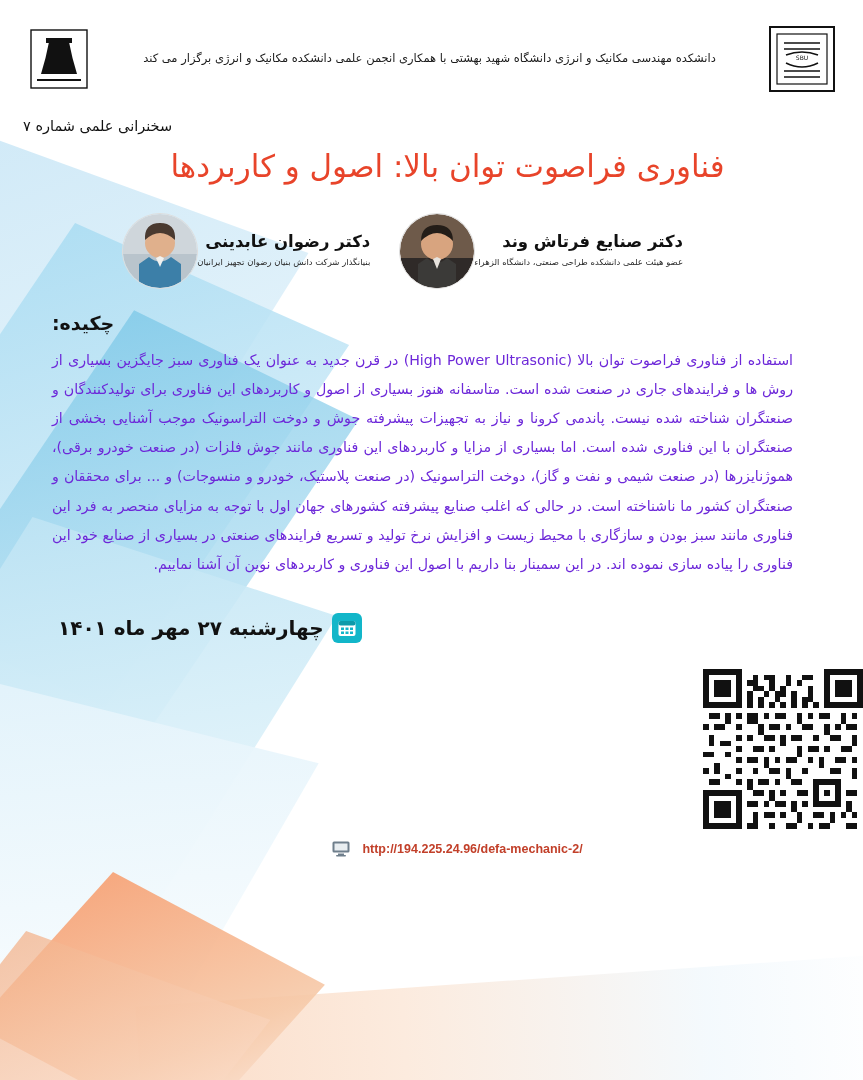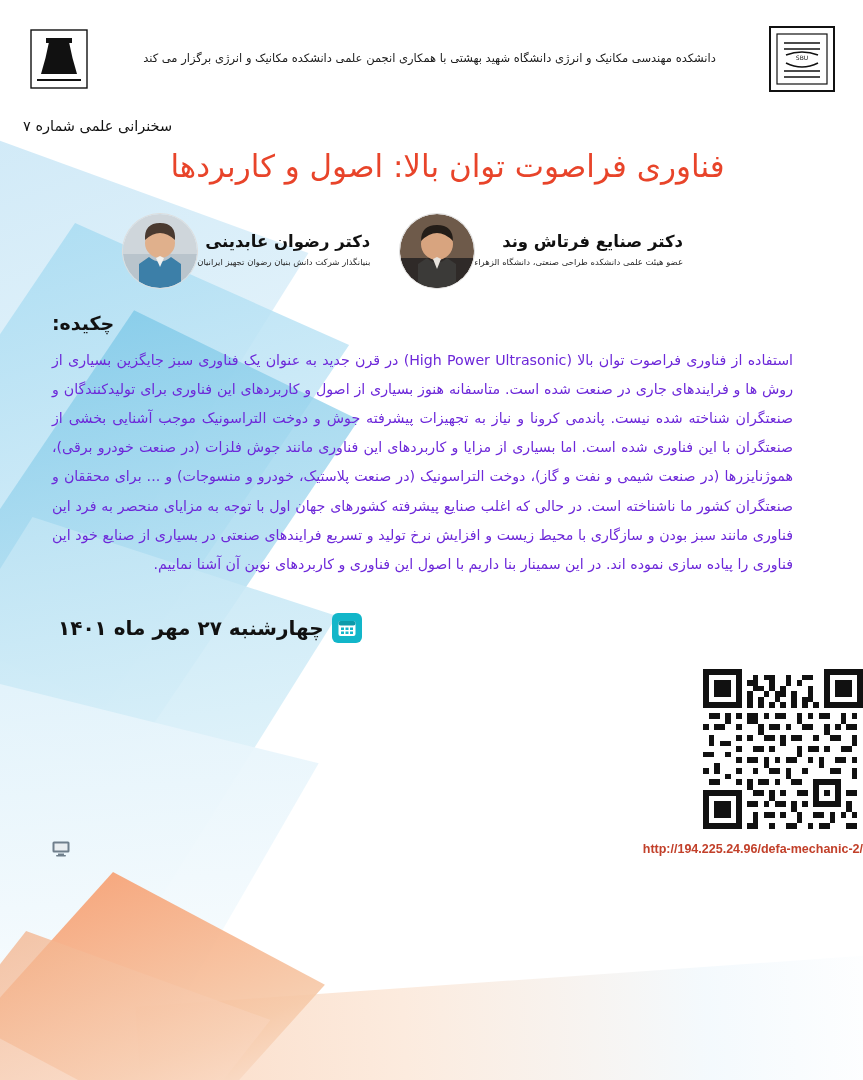--- a/index.html
+++ b/index.html
@@ -218,21 +218,21 @@
     margin-left: 96px;
   }
   .qr {
     width: 160px; height: 160px;
     background: #fff;
     image-rendering: pixelated;
   }
   .url-row {
     display: flex;
     align-items: center;
-    justify-content: space-between;
+    justify-content: center;
     gap: 12px;
     margin-left: 52px;
     padding-top: 12px;
     flex-direction: row-reverse;
   }
   .url-text {
     font-size: 12.5px;
     color: #c2402a;
     font-weight: bold;
     direction: ltr;

